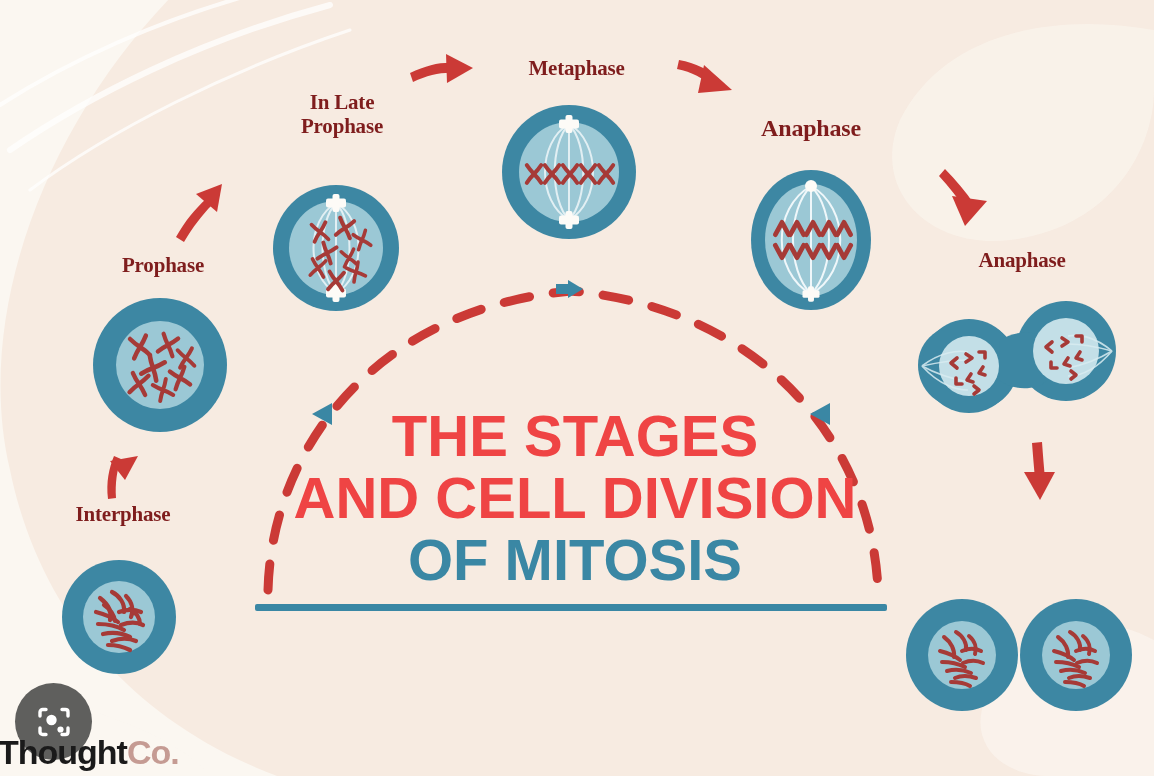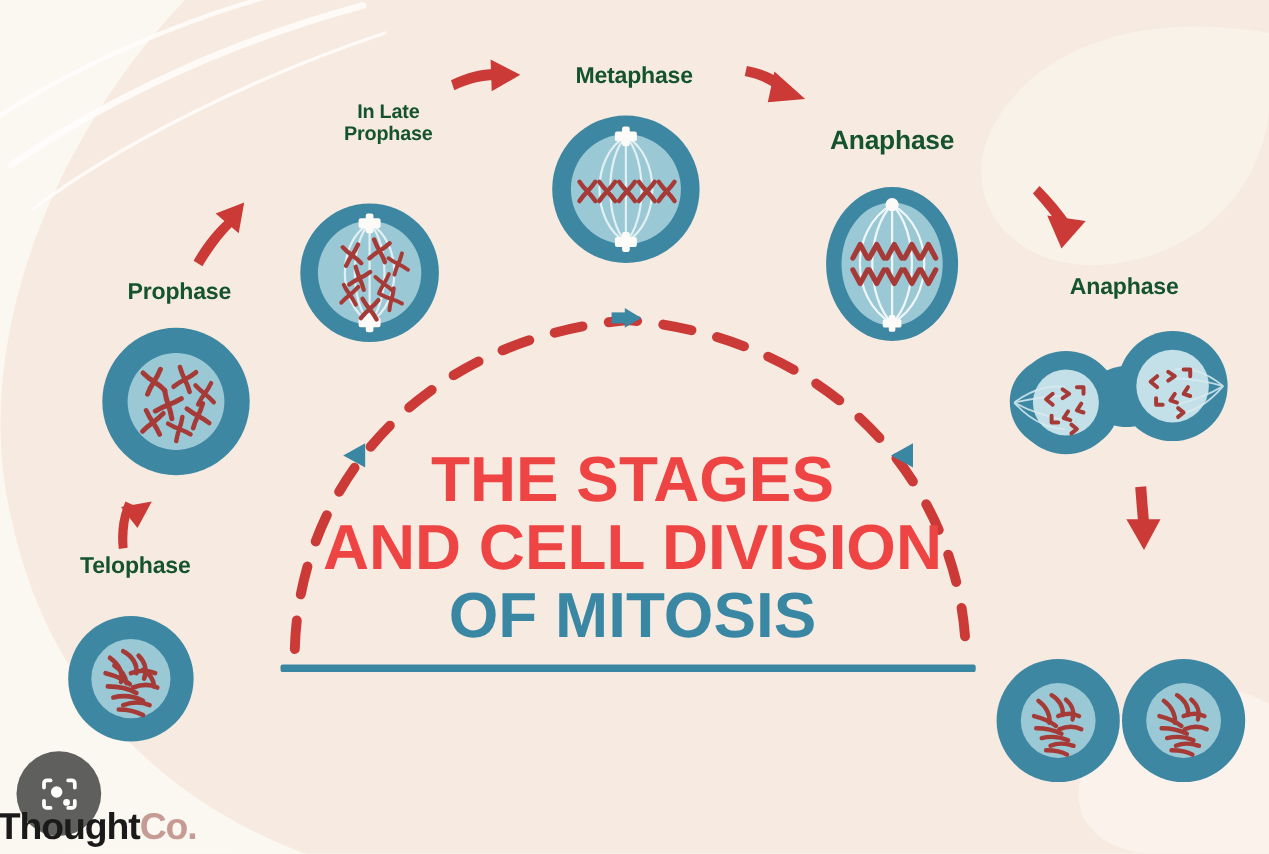--- a/index.html
+++ b/index.html
@@ -14,23 +14,23 @@
     position:relative;
     width:1154px;height:776px;
     background:#FBF7F1;
     overflow:hidden;
   }
   .layer{position:absolute;left:0;top:0;width:1154px;height:776px;}
   svg.layer{display:block;}
 
   .label{
     position:absolute;
-    color:#14532d;
+    color:#7f1d1d;
     font-weight:bold;
-    font-family:Liberation Sans, sans-serif;
+    font-family:Liberation Serif, serif;
     line-height:1.12;
     text-align:center;
     white-space:pre-line;
     letter-spacing:-0.2px;
     pointer-events:none;
   }
 
   
   #title-block{
     position:absolute;
@@ -333,25 +333,25 @@
 
       <path d="M 830,403 L 830,425 L 810,414 Z" fill="#3A87A4"></path>
 
       <g>
         <rect x="556" y="284" width="14" height="10" fill="#3A87A4"></rect>
         <path d="M 568,280 L 583,289 L 568,298 Z" fill="#3A87A4"></path>
       </g>
     </g>
   </svg>
 
-  <div class="label" style="left:53px;top:503px;width:140px;font-size:21px;">Telophase</div>
+  <div class="label" style="left:53px;top:503px;width:140px;font-size:21px;">Interphase</div>
 
   <div class="label" style="left:93px;top:254px;width:140px;font-size:21px;">Prophase</div>
 
-  <div class="label" style="left:273px;top:91px;width:160px;font-size:18px;">In Late
+  <div class="label" style="left:262px;top:91px;width:160px;font-size:21px;">In Late
 Prophase</div>
 
   <div class="label" style="left:494px;top:57px;width:165px;font-size:21px;">Metaphase</div>
 
   <div class="label" style="left:736px;top:115px;width:150px;font-size:24px;">Anaphase</div>
 
   <div class="label" style="left:947px;top:249px;width:150px;font-size:21px;">Anaphase</div>
 
 
   <div id="title-block">

